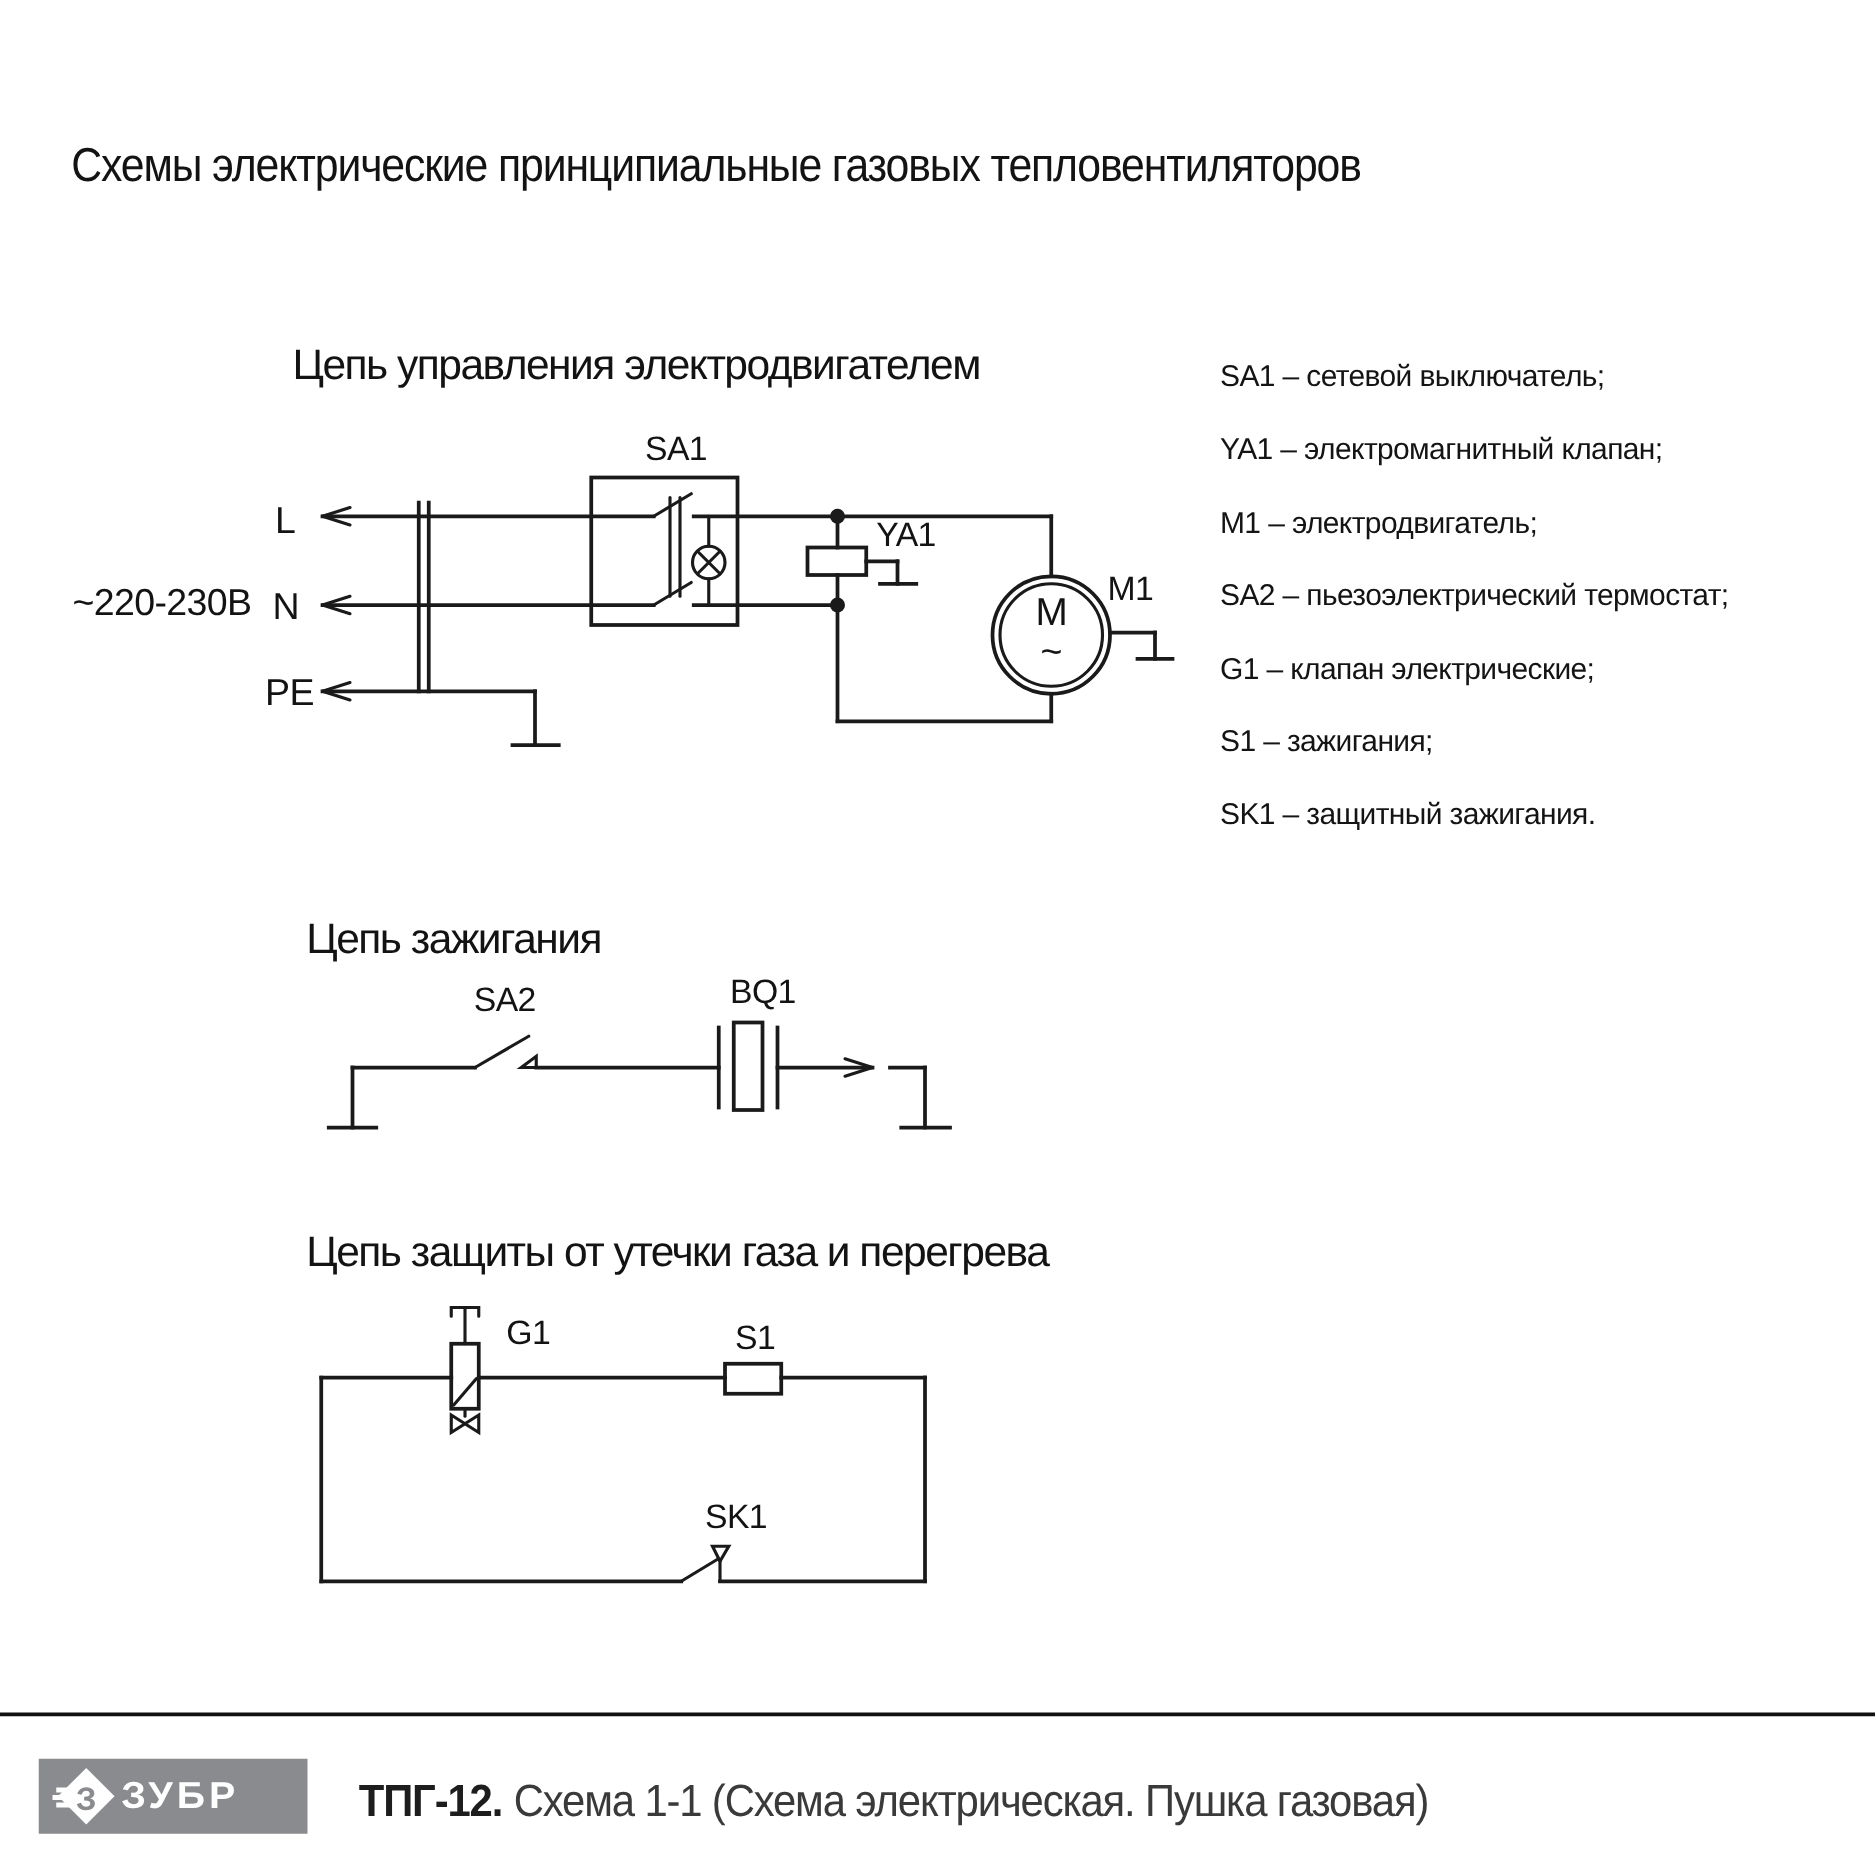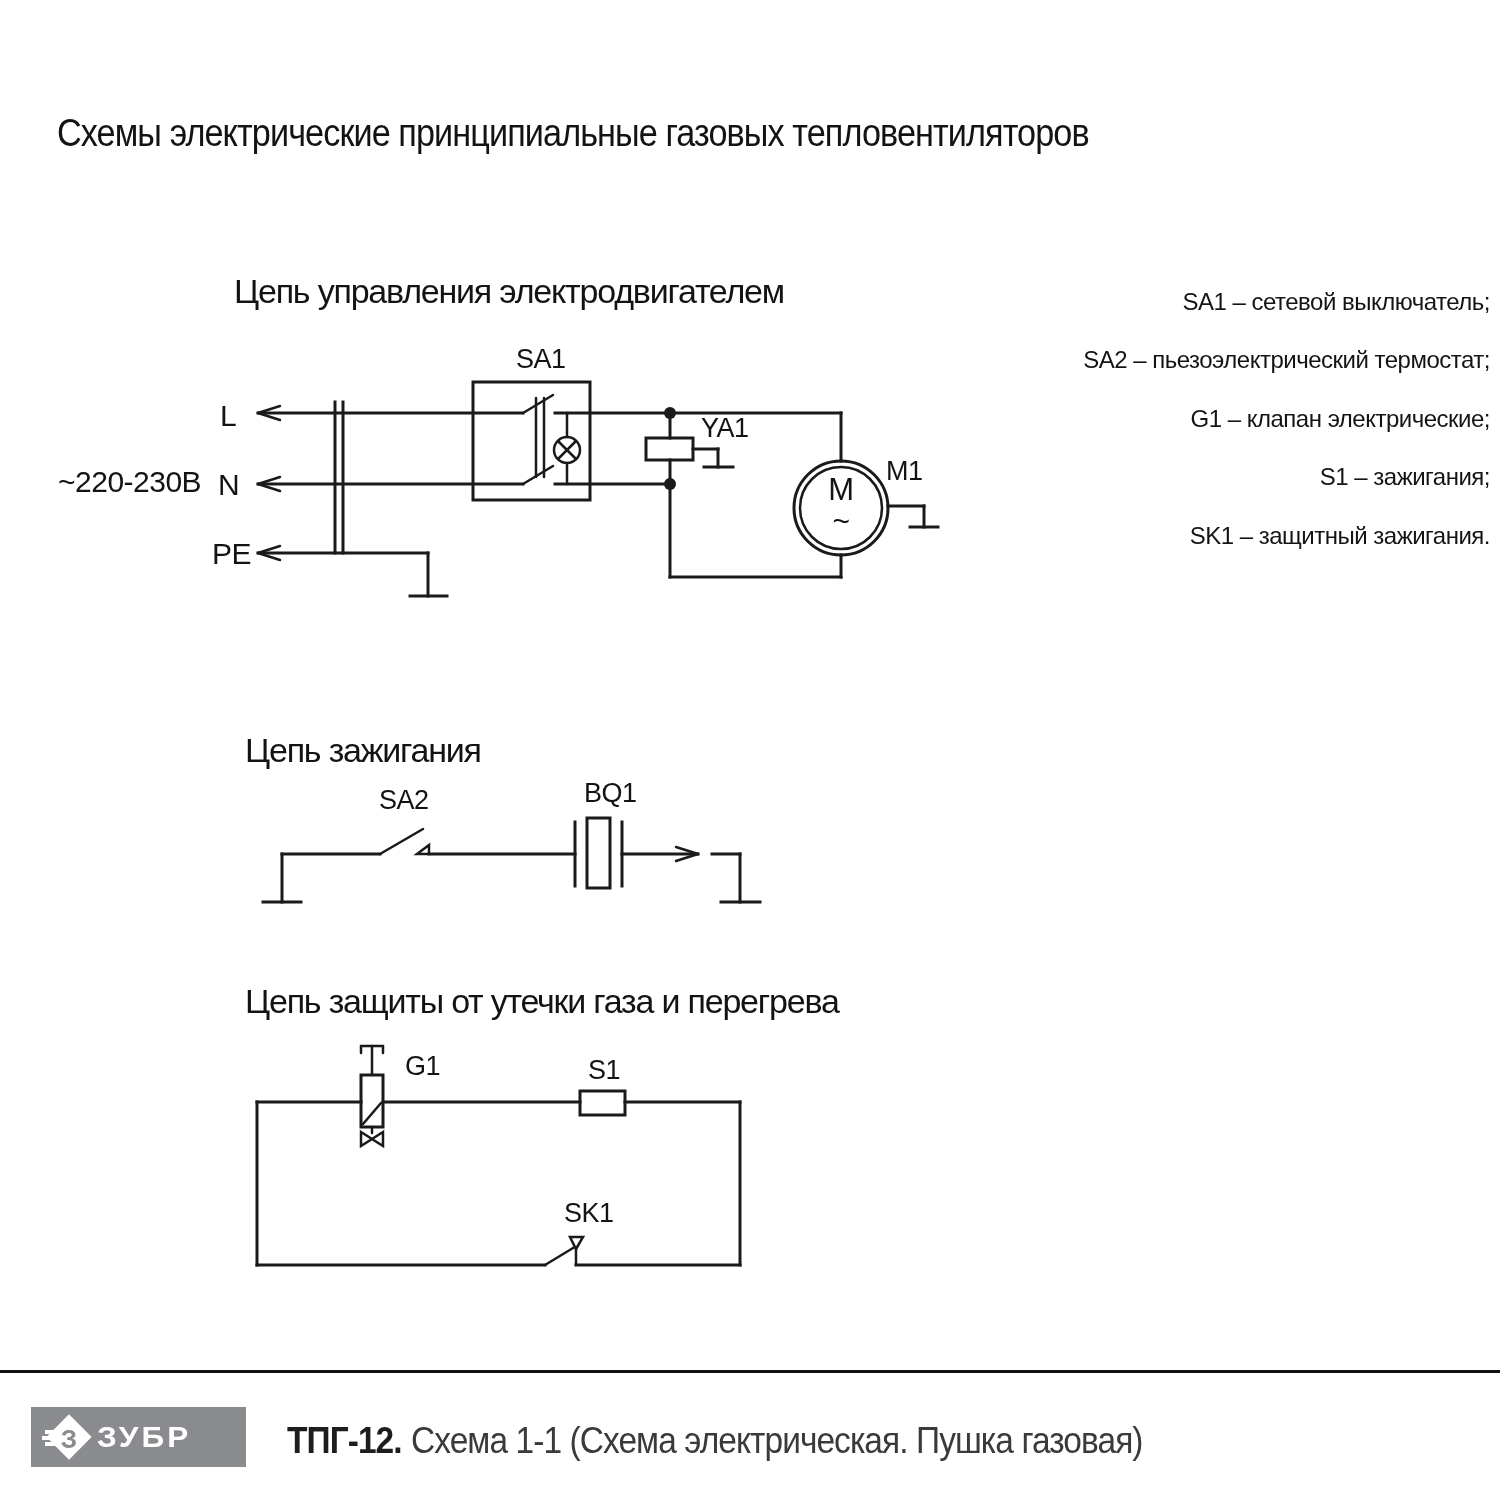--- a/index.html
+++ b/index.html
@@ -12,21 +12,21 @@
   #schem{left:0;top:0;width:1500px;height:1500px;}
   .w{stroke:#1a1a1a;stroke-width:3;fill:none;stroke-linecap:square;}
   .w2{stroke:#1a1a1a;stroke-width:2.5;fill:none;stroke-linecap:round;}
   .dot{fill:#1a1a1a;stroke:none;}
   .open{fill:#ffffff;stroke:#1a1a1a;stroke-width:2.5;}
   text{fill:#131313;font-family:"Liberation Sans",sans-serif;letter-spacing:-0.5px;}
   .sect{font-size:34px;letter-spacing:-1.2px;}
   .ref{font-size:27px;}
   .term{font-size:30px;}
   
-  #legend{left:1020px;top:288px;width:470px;text-align:right;}
+  #legend{left:976px;top:288px;width:470px;}
   .legend-item{height:58.4px;font-size:24px;letter-spacing:-0.5px;color:#141414;white-space:nowrap;}
   
   #footer-divider{left:0;top:1370px;width:1500px;height:3px;background:#111111;}
   #logo{left:31px;top:1407px;width:215px;height:60px;background:#8a8b8e;}
   #logo-diamond{position:absolute;left:22px;top:14px;width:32px;height:32px;background:#ffffff;
       transform:rotate(45deg);}
   #logo-letter{position:absolute;left:22px;top:17px;width:32px;height:32px;color:#8a8b8e;
       font-size:26px;font-weight:bold;text-align:center;line-height:30px;}
   .logo-bar{position:absolute;height:4px;background:#ffffff;}
   #logo-text{position:absolute;left:66px;top:13px;color:#ffffff;font-size:30px;font-weight:bold;
@@ -202,20 +202,22 @@
       <text class="ref" x="564" y="1222">SK1</text>
       <line class="w2" x1="545" y1="1265" x2="578" y2="1245"></line>
       <polygon class="open" points="570,1237 583,1237 576,1249"></polygon>
       <line class="w2" x1="576" y1="1249" x2="576" y2="1265"></line>
     </g>
   </g>
 </svg>
 
 <div id="legend" class="abs">
   <div class="legend-item">SA1 – сетевой выключатель;</div>
+  <div class="legend-item">YA1 – электромагнитный клапан;</div>
+  <div class="legend-item">M1 – электродвигатель;</div>
   <div class="legend-item">SA2 – пьезоэлектрический термостат;</div>
   <div class="legend-item">G1 – клапан электрические;</div>
   <div class="legend-item">S1 – зажигания;</div>
   <div class="legend-item">SK1 – защитный зажигания.</div>
 </div>
 
 <div id="footer-divider" class="abs"></div>
 
 <div id="logo" class="abs">
   <div id="logo-diamond"></div>

